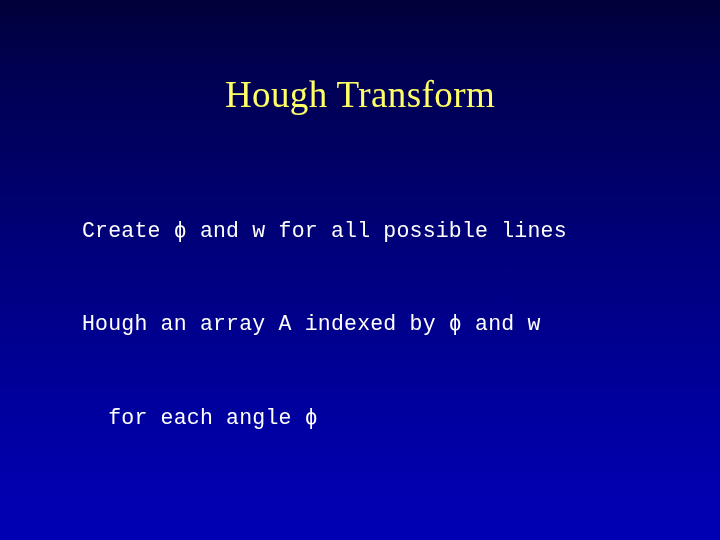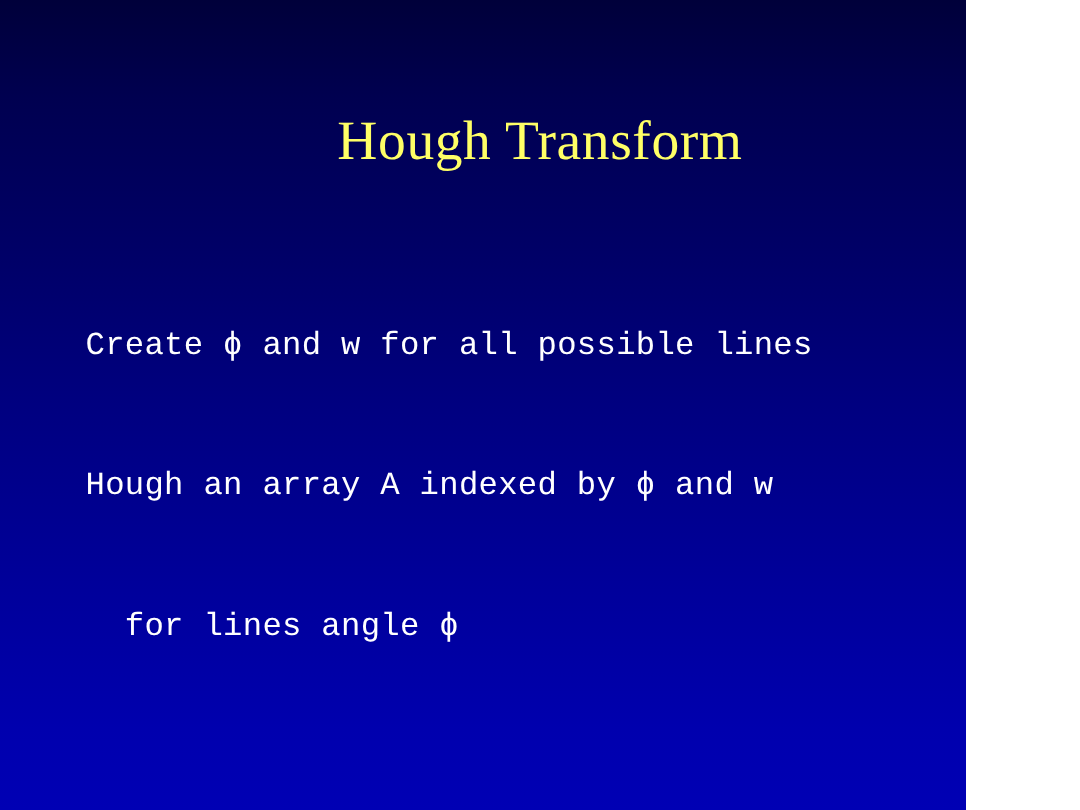--- a/index.html
+++ b/index.html
@@ -7,21 +7,21 @@
     padding: 0;
   }
   body {
     width: 720px;
     height: 540px;
     overflow: hidden;
     font-family: "Liberation Sans", sans-serif;
   }
   #slide {
     position: relative;
-    width: 644px;
+    width: 720px;
     height: 540px;
     background: linear-gradient(to bottom,
         #00003a 0%,
         #000050 12%,
         #000068 32%,
         #000080 50%,
         #00009a 72%,
         #0000ae 90%,
         #0000b4 100%);
     overflow: hidden;
@@ -47,33 +47,34 @@
     color: #ffffff;
     font-family: "Liberation Mono", "DejaVu Sans Mono", monospace;
     font-size: 21.5px;
     line-height: 31.3px;
     letter-spacing: 0.2px;
     white-space: pre;
   }
   .code-line {
     white-space: pre;
     height: 31.3px;
+    margin-left: 25px;
   }
 </style>
 </head>
 <body>
 
 <div id="slide">
 
   <div id="slide-title">Hough Transform</div>
 
   <div id="code-block">
     <div class="code-line">Create ϕ and w for all possible lines</div>
     <div class="code-line">Hough an array A indexed by ϕ and w</div>
-    <div class="code-line">  for lines angle ϕ</div>
+    <div class="code-line">  for each angle ϕ</div>
     
     
     
     
     
     
   </div>
 
 </div>
 

